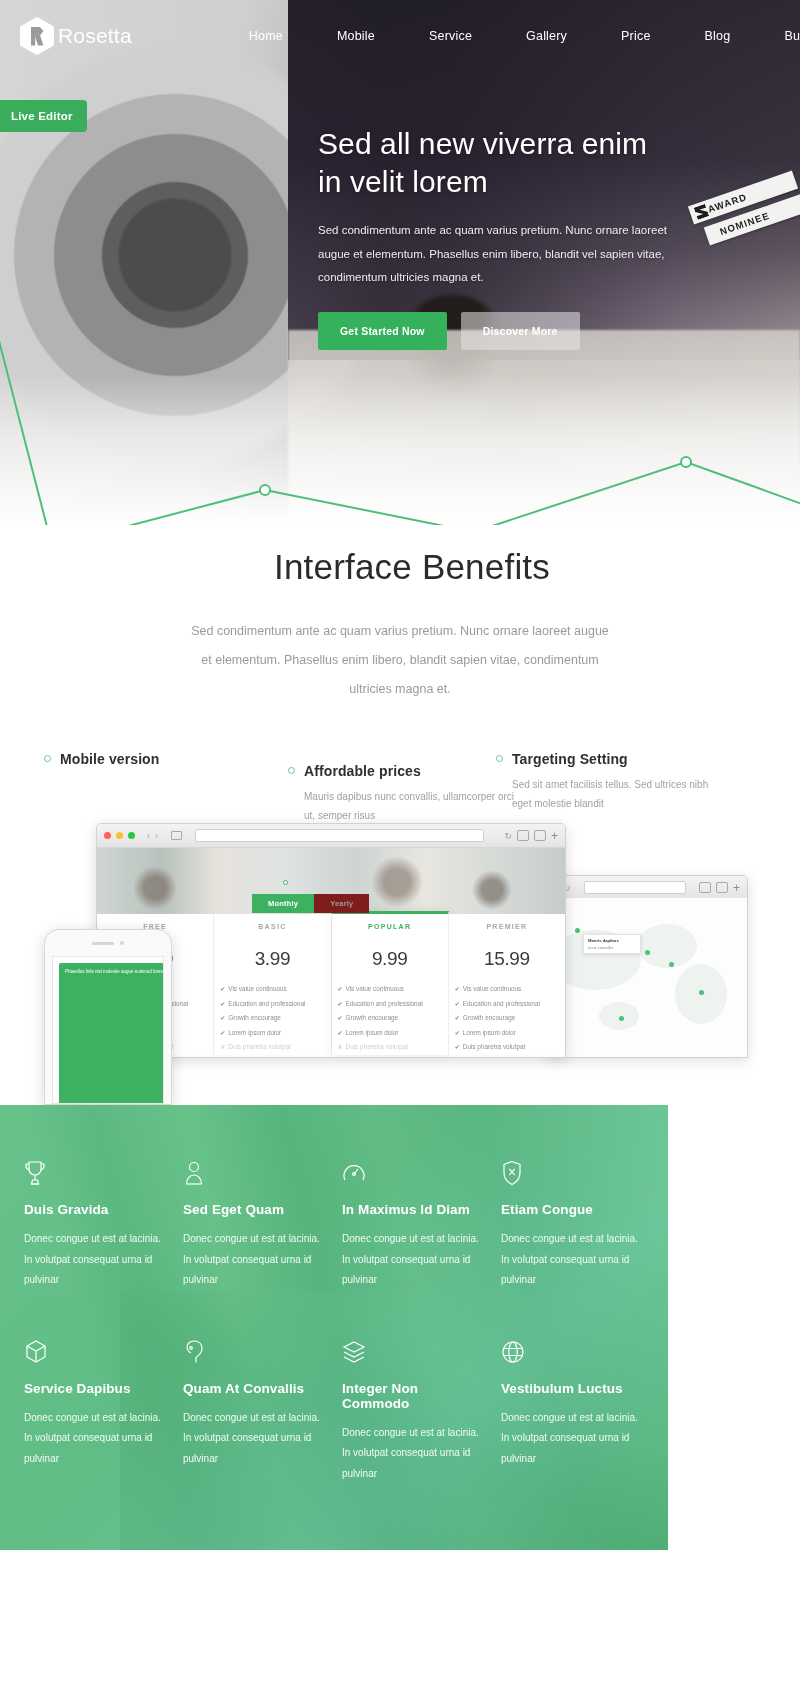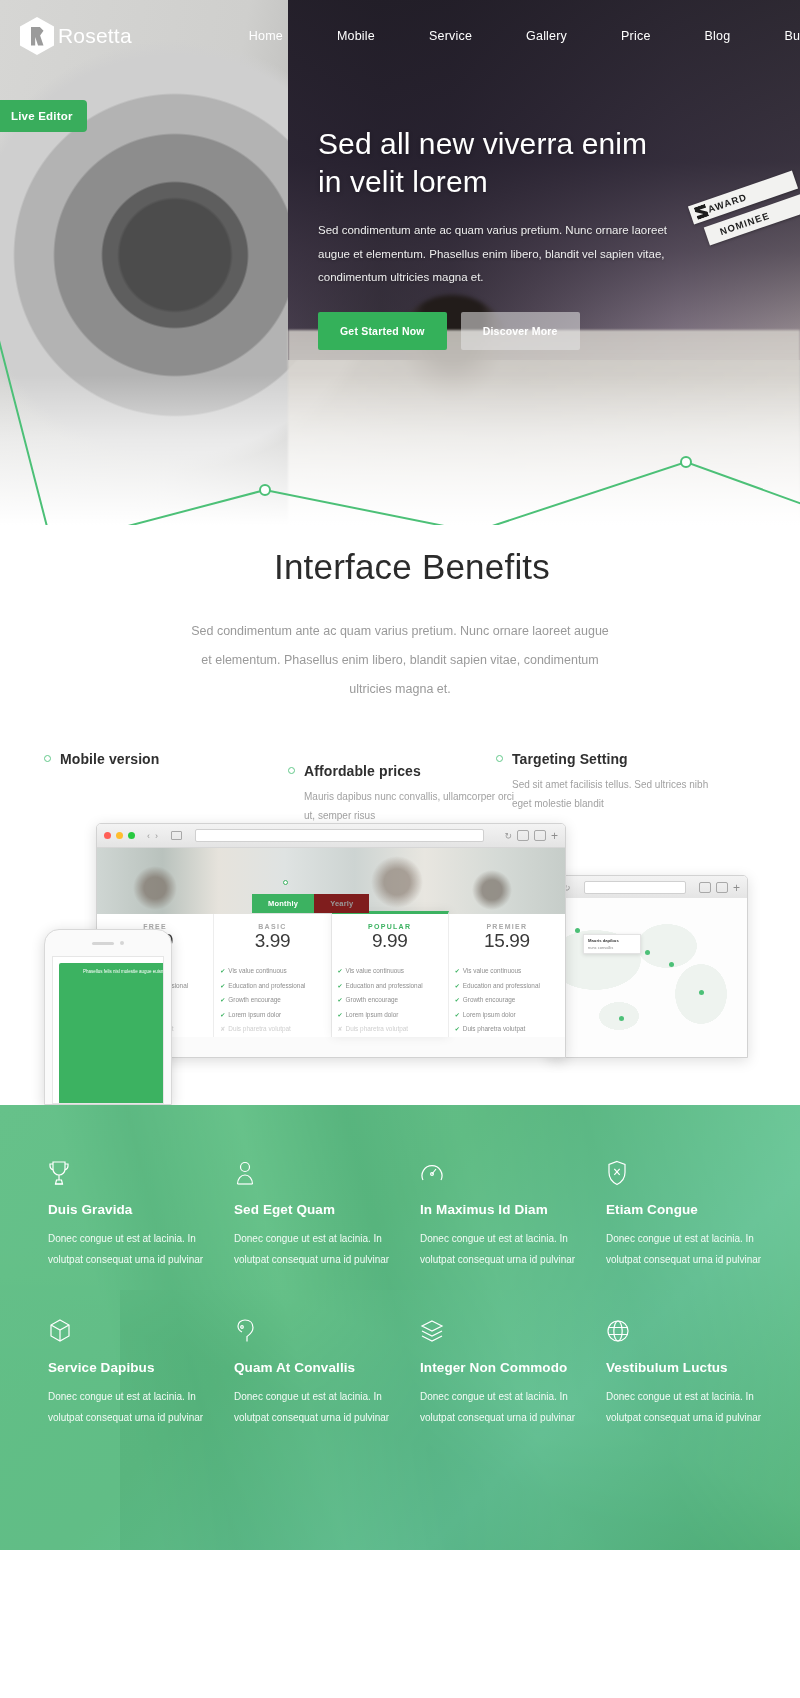--- a/index.html
+++ b/index.html
@@ -187,21 +187,21 @@
   .toggle span.off { background:#7f1d1d; color:#9a9a9a; }
   .pin { position:absolute; left:186px; top:32px; width:5px;height:5px;border-radius:50%;
          border:1px solid #3cb261; background:#fff; z-index:5; }
 
   .plans { position:absolute; left:0; top:66px; right:0; display:flex; }
   .plan { flex:1; background:#fff; border-right:1px solid #ededed; padding-top:9px; text-align:center; }
   .plan:last-child{border-right:none;}
   .plan.pop { border-top:3px solid #3cb261; margin-top:-3px; box-shadow:0 0 10px rgba(0,0,0,.08); }
   .plan-name { font-size:7px; font-weight:700; letter-spacing:1.3px; color:#a8a8a8; }
   .plan.pop .plan-name { color:#3cb261; }
-  .plan-price { margin-top:0; font-size:19px; font-weight:300; color:#3a3a3a; letter-spacing:-.4px; }
+  .plan-price { margin-top:18px; font-size:19px; font-weight:300; color:#3a3a3a; letter-spacing:-.4px; }
   .plan-feats { margin-top:12px; padding:0 6px; text-align:left; }
   .plan-feats div { font-size:6.4px; color:#8f8f8f; line-height:2.25; white-space:nowrap; }
   .plan-feats div::before { content:"\2714"; color:#3cb261; margin-right:3px; font-size:6px; }
   .plan-feats div.dim { color:#cfcfcf; }
   .plan-feats div.dim::before { content:"\2718"; color:#d8d8d8; }
 
   .phone {
     position:absolute; left:44px; top:114px; width:128px; height:176px;
     background:#fafafa; border:1px solid #d8d8d8; border-radius:15px 15px 0 0;
     box-shadow:0 3px 14px rgba(0,0,0,.16); overflow:hidden;
@@ -233,23 +233,22 @@
     background:#fff; border:1px solid #e3e3e3; box-shadow:0 1px 4px rgba(0,0,0,.12);
     font-size:4px; color:#8b8b8b; padding:3px 4px; line-height:1.6;
   }
   .map-card b{ color:#3a3a3a; font-size:4.2px; display:block; }
   .look-badge {
     position:absolute; left:-10px; top:90px; font-size:11px; color:#3a3a3a;
   }
 
   
   .green {
-    position:relative; width:800px; height:445px; overflow:hidden;
+    position:relative; width:668px; height:445px; overflow:hidden;
     background:linear-gradient(135deg,#4cbe76 0%,#48bb73 40%,#52c48a 70%,#3fb46b 100%);
-    padding-left:24px;
   }
   .green-photo {
     position:absolute; inset:0; opacity:.22;
     background:
       linear-gradient(180deg, rgba(255,255,255,.12) 0 30%, rgba(255,255,255,0) 60%),
       linear-gradient(76deg,#b9c6c9 0 18%, #8e9ea3 26%, #c9d2d2 38%, #7e8f95 50%, #aeb9bb 62%, #8c9aa0 76%, #cdd5d5 100%);
   }
   .green-photo::after{
     content:""; position:absolute; left:120px; bottom:0; width:680px; height:260px;
     background:

